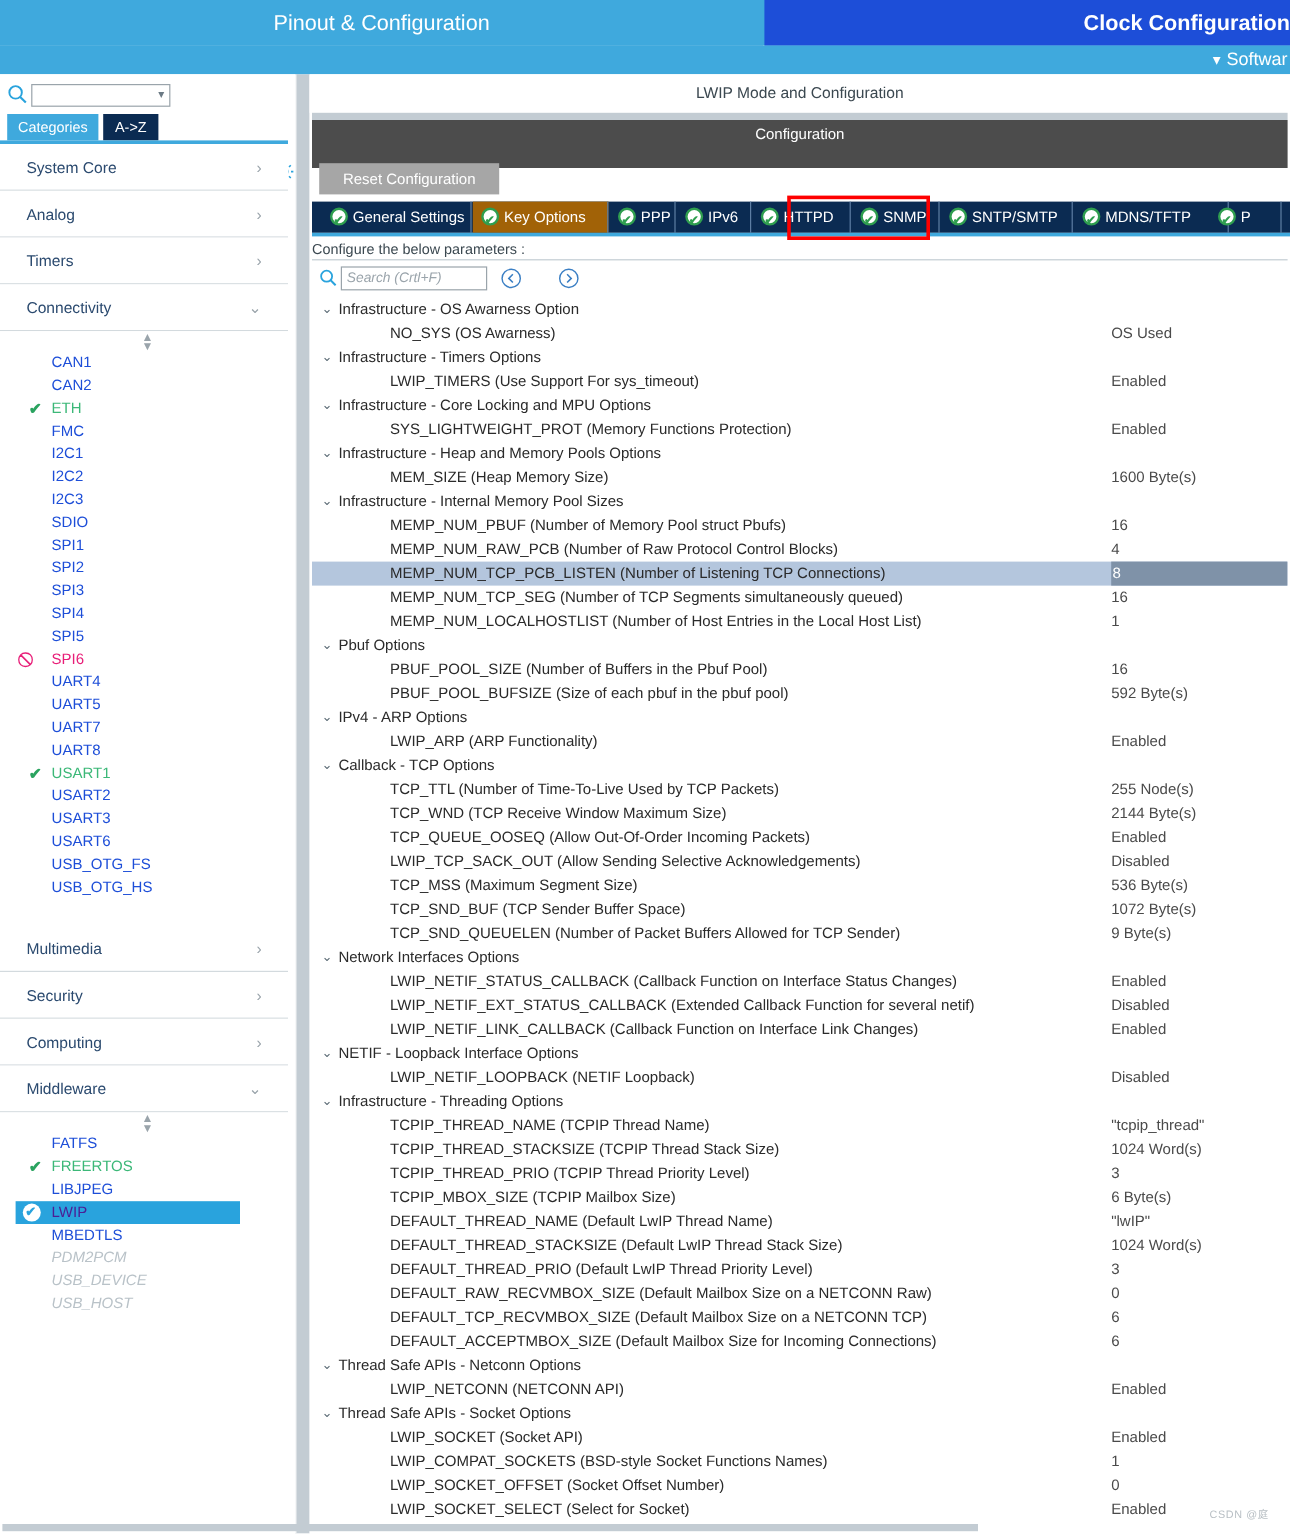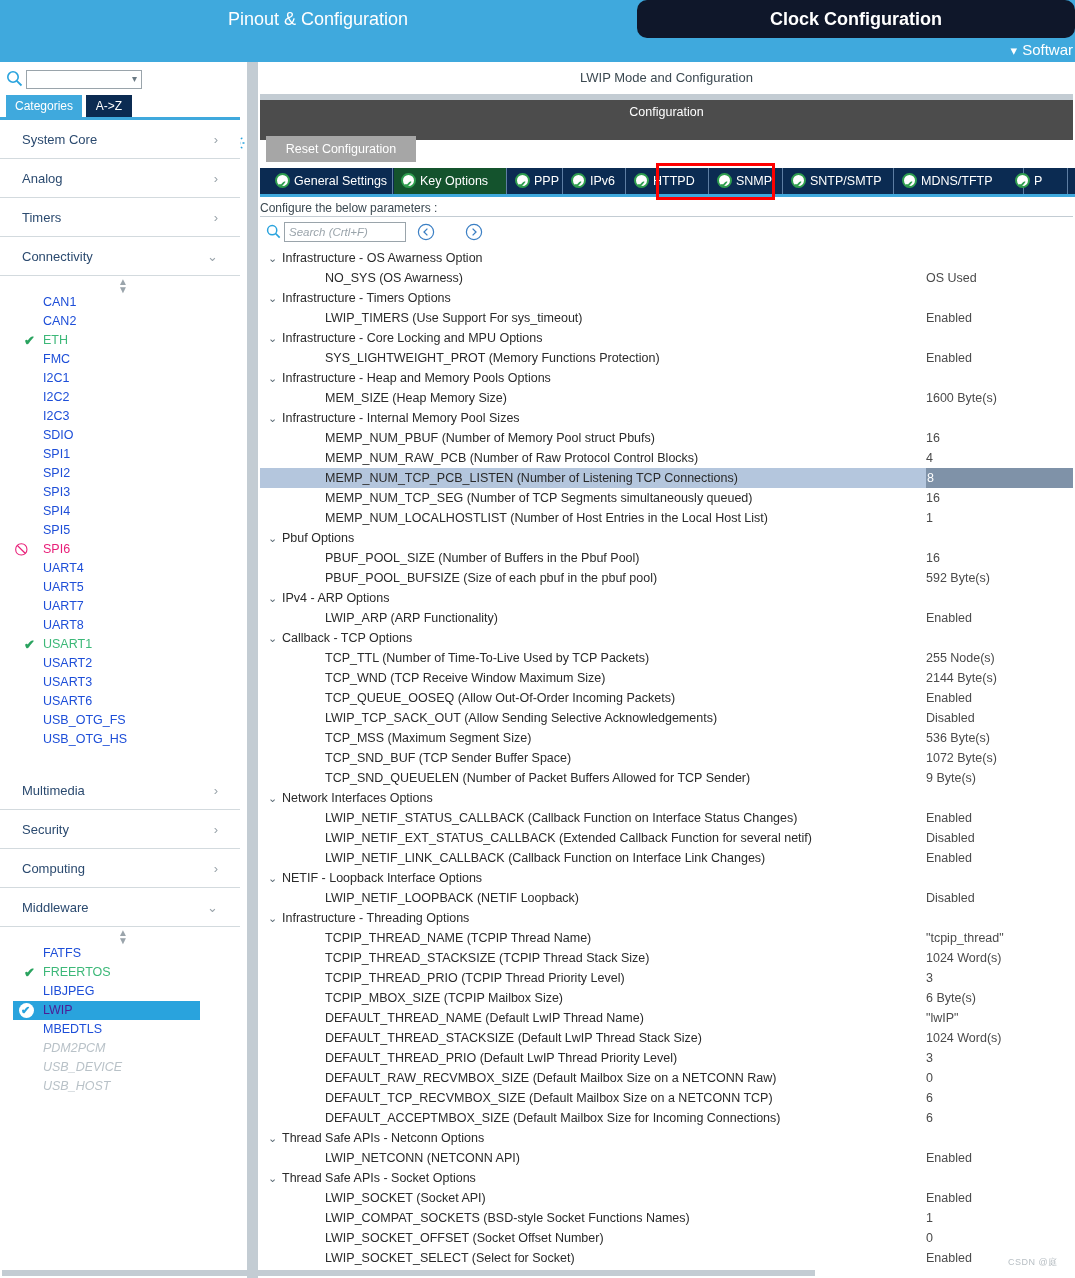--- a/index.html
+++ b/index.html
@@ -17,22 +17,22 @@
     position: absolute; left: 0; top: 0; width: 1075px; height: 38px;
     background: #3fa9dd;
   }
   .tab-pinout {
     position: absolute; left: 0; top: 0; width: 636px; height: 38px;
     color: #ffffff; font-size: 18px; text-align: center; line-height: 38px;
     background: #3fa9dd;
   }
   .tab-clock {
     position: absolute; left: 637px; top: 0; width: 438px; height: 38px;
-    background: #0f172a; color: #ffffff; font-size: 18px; font-weight: bold;
-    text-align: center; line-height: 38px; border-radius: 10px;
+    background: #1d4ed8; color: #ffffff; font-size: 18px; font-weight: bold;
+    text-align: right; line-height: 38px;
   }
   .softpacks-bar {
     position: absolute; left: 0; top: 38px; width: 1075px; height: 24px;
     background: #3fa9dd;
   }
   .softpacks-lbl {
     position: absolute; right: 0; top: 0; height: 24px; line-height: 24px;
     color: #ffffff; font-size: 15px; padding-right: 2px;
   }
   .softpacks-lbl .chev { font-size: 13px; margin-right: 5px; }
@@ -160,21 +160,21 @@
 
   .tabstrip {
     position: absolute; left: 2px; top: 106px; width: 815px; height: 26px;
     background: #0b2b52;
   }
   .ttab {
     position: absolute; top: 0; height: 26px; line-height: 26px;
     color: #ffffff; font-size: 12.5px; padding-left: 26px;
     border-right: 1px solid #5e7ea3;
   }
-  .ttab.active { background: #14532d; }
+  .ttab.active { background: #a16207; }
   .ttab .ok {
     position: absolute; left: 7px; top: 5px; width: 15px; height: 15px;
     border-radius: 50%; background: #ffffff; border: 2px solid #2f9e4f;
   }
   .ttab .ok:after {
     content: "\2714"; position: absolute; left: 1px; top: -3px;
     font-size: 10px; color: #2f9e4f; font-weight: bold;
   }
   .tabstrip-underline {
     position: absolute; left: 2px; top: 132px; width: 815px; height: 3px;

